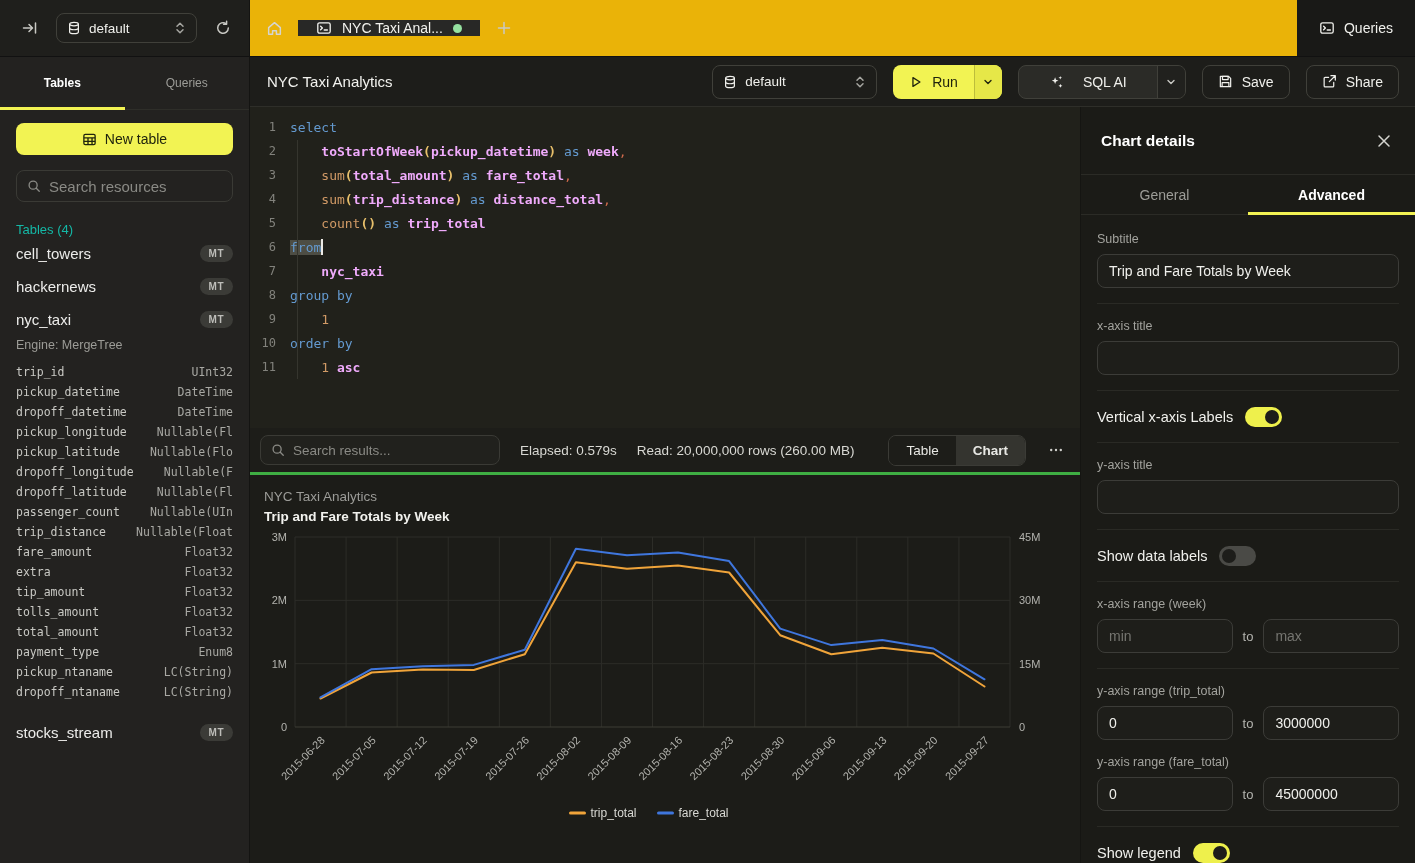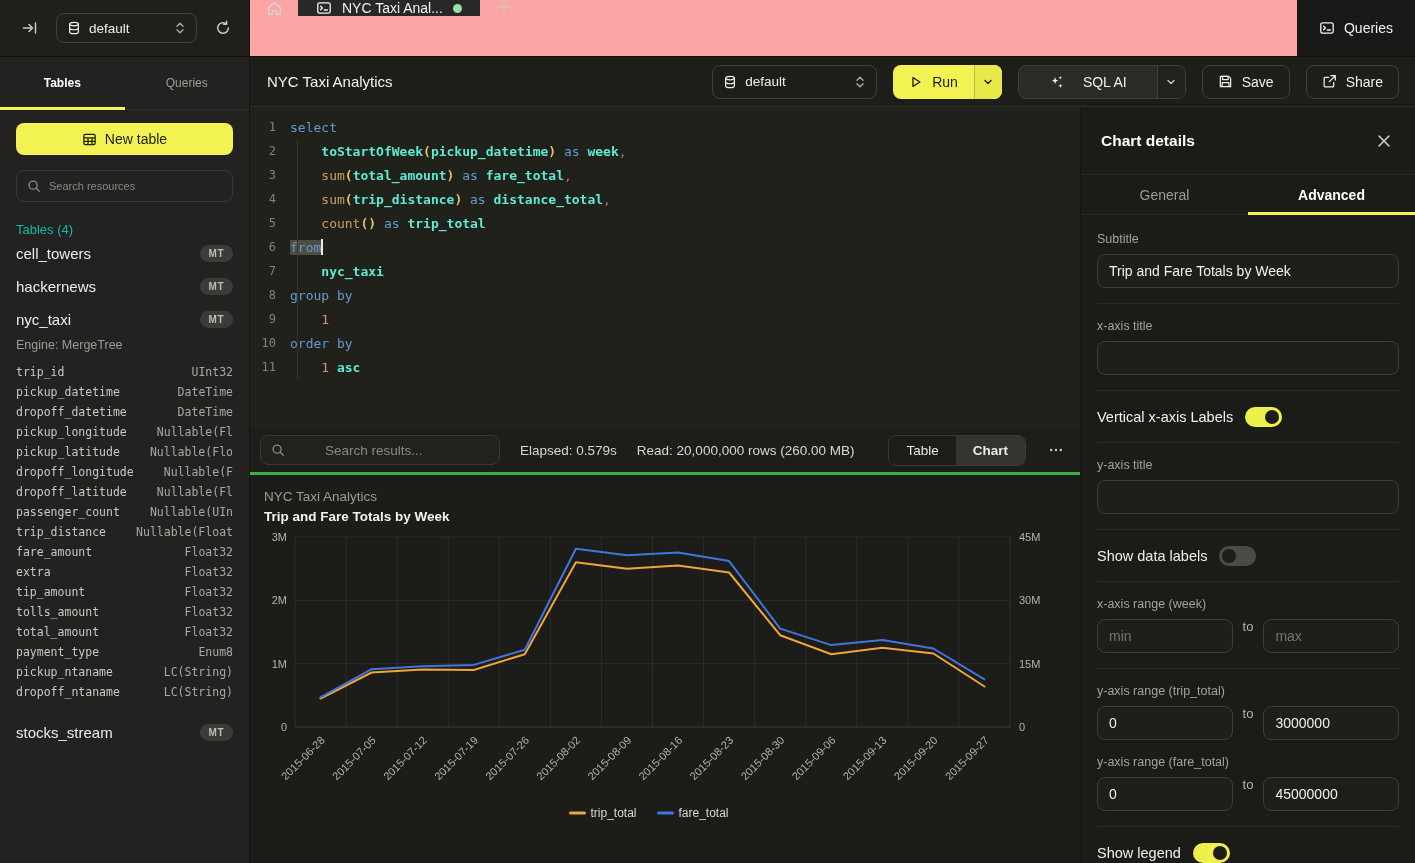--- a/index.html
+++ b/index.html
@@ -6,41 +6,41 @@
   html,body { background:#111; }
   body { font-family:"Liberation Sans", sans-serif; }
   .app { position:relative; width:1415px; height:863px; background:#1b1b18; color:#e8e8e4; overflow:hidden; font-size:14px; }
 
   
   .row1 { display:flex; height:57px; background:#1f1f1c; border-bottom:1px solid #111; }
   .r1-left { width:250px; display:flex; align-items:center; padding:0 14px 0 18px; gap:14px; border-right:1px solid #141412; }
   .icon-btn { background:none; border:none; color:#c9c9c4; display:flex; align-items:center; justify-content:center; cursor:pointer; padding:4px; }
   .db-select { flex:1; height:30px; display:flex; align-items:center; gap:8px; border:1px solid #40403a; border-radius:8px; padding:0 10px; color:#f0f0ec; background:transparent; cursor:pointer; }
   .db-select .lbl { flex:1; font-size:13.5px; }
-  .tabstrip { flex:1; display:flex; align-items:flex-start; background:#fca5a5; }
+  .tabstrip { flex:1; display:flex; align-items:center; background:#eab308; }
   .home-btn { width:48px; display:flex; align-items:center; justify-content:center; color:#d5d5d0; cursor:pointer; }
   .etab { display:flex; align-items:center; gap:10px; padding:0 18px; background:#282826; color:#f2f2ee; font-size:14px; cursor:pointer; max-width:210px; }
   .etab .dot { width:9px; height:9px; border-radius:50%; background:#96e2a0; }
   .plus-btn { width:48px; display:flex; align-items:center; justify-content:center; color:#c9c9c4; font-size:18px; cursor:pointer; }
   .r1-right { display:flex; align-items:center; padding:0 22px; gap:9px; color:#f0f0ec; background:#191917; cursor:pointer; font-size:14px; }
 
   
   .row2 { display:flex; height:806px; }
   .sidebar { width:250px; background:#232220; border-right:1px solid #141412; display:flex; flex-direction:column; }
   .main-col { width:1165px; display:flex; flex-direction:column; }
 
   
   .sb-tabs { height:53px; display:flex; border-bottom:1px solid #2e2e29; }
   .sb-tab { width:50%; display:flex; align-items:center; justify-content:center; font-size:12px; color:#9d9d98; cursor:pointer; position:relative; }
   .sb-tab.active { color:#fff; font-weight:700; }
   .sb-tab.active::after { content:""; position:absolute; left:0; right:0; bottom:-1px; height:3px; background:#f2f353; }
   .sb-body { flex:1; padding:13px 16px; overflow:hidden; }
   .new-table { width:100%; height:32px; background:#f2f353; color:#20240d; border:none; border-radius:8px; font-size:14px; font-weight:500; display:flex; align-items:center; justify-content:center; gap:8px; cursor:pointer; font-family:inherit; }
   .sb-search { margin-top:15px; height:32px; border:1px solid #3a3a35; border-radius:8px; display:flex; align-items:center; padding:0 10px; gap:8px; color:#8a8a85; }
-  .sb-search input { flex:1; background:transparent; border:none; outline:none; color:#e8e8e4; font-size:11px; font-family:inherit; }
+  .sb-search input { flex:1; background:transparent; border:none; outline:none; color:#e8e8e4; font-size:15px; font-family:inherit; }
   .sb-search input::placeholder { color:#8a8a85; }
   .sb-section { margin-top:20px; font-size:13px; color:#14b8a6; }
   .tbl-row { height:33px; display:flex; align-items:center; justify-content:space-between; cursor:pointer; }
   .tbl-name { font-size:15px; color:#ececea; font-weight:500; }
   .mt-badge { background:#3b3b37; color:#bdbdb9; font-size:10px; font-weight:700; border-radius:10px; padding:3px 9px; letter-spacing:.5px; }
   .tbl-engine { font-size:12.5px; color:#9c9c97; margin:2px 0 10px; }
   .col-row { height:20px; display:flex; align-items:center; justify-content:space-between; font-family:"DejaVu Sans Mono", monospace; font-size:11.5px; }
   .col-name { color:#c9c9c4; }
   .col-type { color:#a9a9a4; }
   .cols-wrap { margin-bottom:4px; }
@@ -63,30 +63,30 @@
   
   .content-row { flex:1; display:flex; }
   .editor-col { width:830px; display:flex; flex-direction:column; }
   .editor { height:321px; background:#21211b; padding:8px 0; position:relative; font-family:"DejaVu Sans Mono", monospace; font-size:13px; cursor:text; }
   .editor .guide { position:absolute; left:47px; top:33px; width:1px; height:239px; background:#35352e; }
   .cl { height:24px; display:flex; align-items:center; white-space:pre; }
   .ln { width:26px; text-align:right; color:#82827c; font-size:12px; flex-shrink:0; }
   .lc { margin-left:14px; }
   .tk-kw { color:#649ad0; }
   .tk-fn { color:#d19a66;text-align:center; }
-  .tk-id { color:#5eead4; font-weight:700; }
+  .tk-id { color:#f0abfc; font-weight:700; }
   .tk-pr { color:#e8c06b; font-weight:700; }
   .tk-pc { color:#cf6a4c; }
   .tk-num { color:#d19a66; }
   .tk-kw.sel { background:#4d4d44; }
   .cursor { display:inline-block; width:2px; height:16px; background:#eceae6; vertical-align:-3px; }
 
   .results-bar { height:44px; background:#1d1d19; display:flex; align-items:center; padding:0 14px 0 10px; gap:20px; }
   .res-search { width:240px; height:30px; border:1px solid #3a3a35; border-radius:8px; display:flex; align-items:center; padding:0 10px; gap:8px; color:#8a8a85; background:#21211d; }
-  .res-search input { flex:1; width:100%; background:transparent; border:none; outline:none; color:#e8e8e4; font-size:13.5px; font-family:inherit;margin-left:32px; }
+  .res-search input { flex:1; width:100%; background:transparent; border:none; outline:none; color:#e8e8e4; font-size:13.5px; font-family:inherit; }
   .res-search input::placeholder { color:#8a8a85; }
   .res-stat { font-size:13.5px; color:#d8d8d3; white-space:nowrap; }
   .seg { margin-left:auto; display:flex; border:1px solid #3b3b36; border-radius:8px; overflow:hidden; }
   .seg-item { padding:7px 17px; font-size:13.5px; color:#e8e8e4; background:#1d1d19; cursor:pointer; }
   .seg-item.active { background:#34342f; font-weight:700; }
   .more-btn { color:#cfcfcb; display:flex; align-items:center; padding:4px 2px; cursor:pointer; }
   .green-line { height:3px; background:#3fae43; }
 
   .chart-panel { flex:1; background:#1c1c18; position:relative; }
   .chart-panel svg { display:block; }
@@ -106,21 +106,21 @@
   .text-input { width:100%; height:34px; background:#1e1e1a; border:1px solid #3c3c38; border-radius:8px; color:#f0f0ec; font-size:14px; padding:0 11px; outline:none; font-family:inherit; }
   .text-input::placeholder { color:#757570; }
   .hr { height:1px; background:#2a2a25; margin-top:15px; }
   .toggle-row { display:flex; align-items:center; gap:12px; margin-top:16px; font-size:14.5px; color:#f0f0ec; font-weight:500; }
   .toggle { width:37px; height:20px; border-radius:10px; position:relative; cursor:pointer; flex-shrink:0; }
   .toggle.on { background:#eef04c; }
   .toggle.off { background:#4a4a46; }
   .toggle .knob { position:absolute; top:3px; width:14px; height:14px; border-radius:50%; background:#1d1d1a; }
   .toggle.on .knob { right:3px; }
   .toggle.off .knob { left:3px; }
-  .range-row { display:flex; gap:10px; }
+  .range-row { display:flex; align-items:center; gap:10px; }
   .range-row .text-input { flex:1; min-width:0; }
   .range-to { font-size:13px; color:#b3b3ae; }
 
   svg.ic { flex-shrink:0; }
 </style>
 </head>
 <body>
 
 <div class="app">
 

